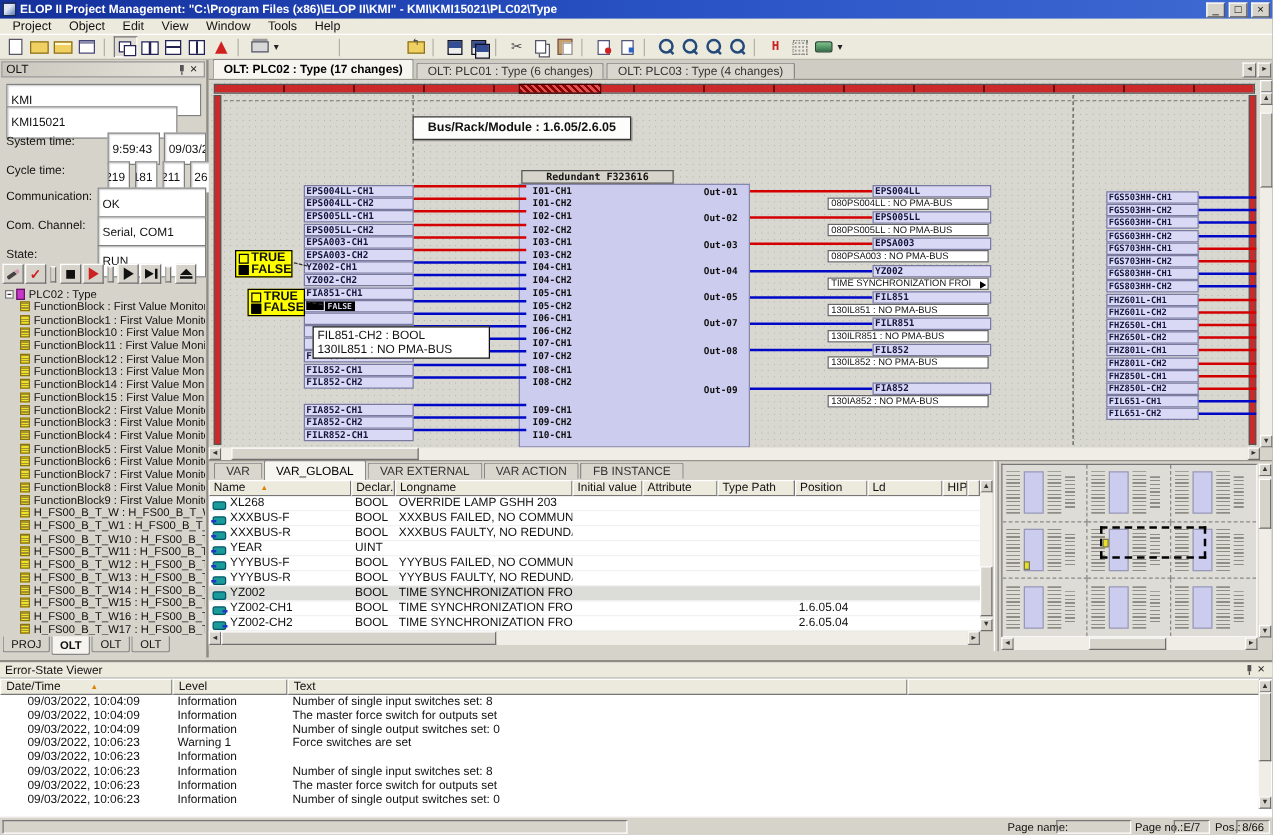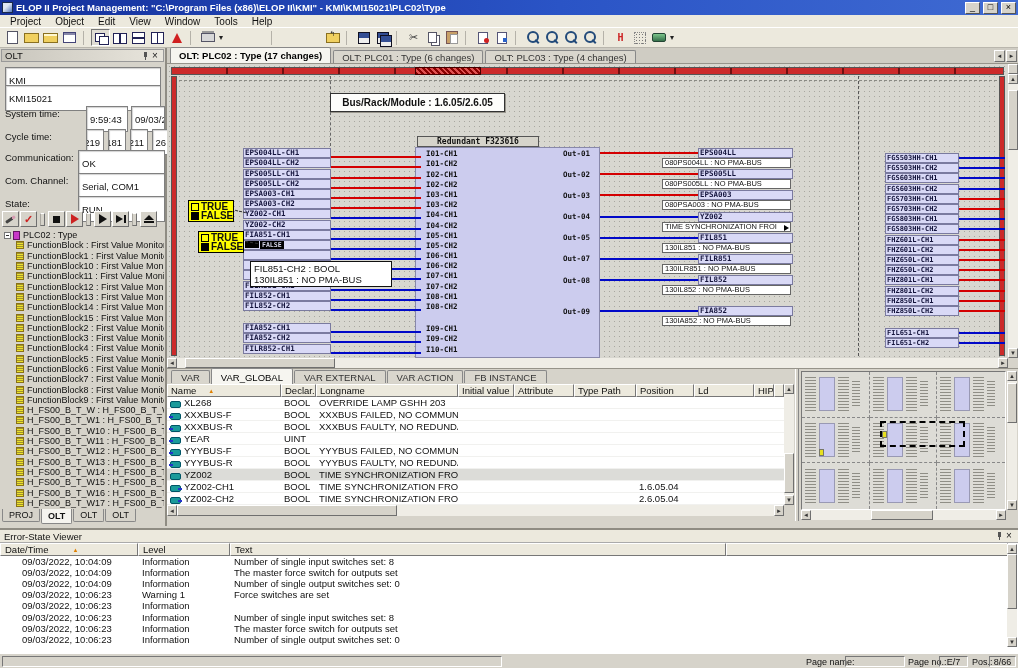--- a/index.html
+++ b/index.html
@@ -102,42 +102,42 @@
 .hatch{position:absolute;left:248px;top:3px;width:66px;height:8px;background:repeating-linear-gradient(45deg,#8a0000 0 2px,#e05050 2px 4px);border:1px solid #400}
 .ruler-left{position:absolute;left:4px;top:12px;width:6px;height:280px;background:#cc2a2a;border:1px solid #555}
 .ruler-right{position:absolute;left:832px;top:12px;width:6px;height:280px;background:#cc2a2a;border:1px solid #555}
 .vdash1{position:absolute;left:691px;top:12px;height:280px;border-left:1px dashed #555}
 .vdash2{position:absolute;left:163px;top:12px;height:70px;border-left:1px dashed #666}
 .hdash{position:absolute;left:12px;top:16px;width:818px;border-top:1px dashed #8a8a84}
 .busbox{position:absolute;left:163px;top:29px;width:175px;height:19px;background:#fdfdfb;border:1px solid #333;box-shadow:1px 1px 0 #99968d;font-size:10px;font-weight:bold;display:flex;align-items:center;justify-content:center;white-space:nowrap}
 .fbblock{position:absolute;left:248px;top:83px;width:185px;height:211px;background:#ccccee;border:1px solid #8888aa}
 .redlabel{position:absolute;left:250px;top:72px;width:122px;height:11px;background:#d6d4cb;border:1px solid #555;font:bold 8px "DejaVu Sans Mono",monospace;display:flex;align-items:center;justify-content:center;white-space:nowrap}
 .lrows{position:absolute;left:76px;top:84px;width:240px}
-.lrow{display:flex;align-items:flex-end;height:10.2px}
+.lrow{display:flex;align-items:flex-start;height:10.2px}
 .lrow.gap{margin-top:12px}
 .lbox,.obox,.rbox{height:10px;background:#d9d9f6;border:1px solid #7a7a9f;font:bold 7.5px "DejaVu Sans Mono",monospace;line-height:8px;padding:0 1px;overflow:hidden;white-space:nowrap;color:#14143c;flex:none;display:flex;align-items:center}
 .lbox{width:88px}
 .wire{flex:1;height:2px}
 .red .wire{background:#d40000}
 .blue .wire{background:#0008c8}
 .lport{width:62px;font:bold 7.5px "DejaVu Sans Mono",monospace;padding-left:5px;color:#101010;flex:none}
 .inverted .lbox{gap:1px;padding:0}
 .inverted .lbox::before{content:"";width:14px;height:7px;background:#000;flex:none;margin-left:1px}
 .inverted .lbox .lbl{background:#000;color:#d8d8ea;font-size:6.5px;padding:0 2px}
 .orows{position:absolute;left:396px;top:84px;width:230px}
 .orow{height:21.2px}
 .orow.gap{margin-top:10px}
 .oline{display:flex;align-items:center;height:10px}
 .oport{width:37px;font:bold 7.5px "DejaVu Sans Mono",monospace;color:#101010;flex:none}
 .obox{width:95px}
 .olong{margin-left:99px;width:129px;height:10px;background:#fff;border:1px solid #666;font-size:7.5px;line-height:8px;padding:0 2px;white-space:nowrap;overflow:hidden;position:relative}
 .cursor .olong::after{content:"";position:absolute;right:1px;top:2px;border-left:5px solid #000;border-top:3px solid transparent;border-bottom:3px solid transparent}
 .rrows{position:absolute;left:718px;top:89px;width:120px}
 .rrow{display:flex;align-items:center;height:10.2px}
-.rrow.gap{margin-top:12px}
+.rrow.gap{}
 .rbox{width:74px;font-size:7px}
 .fbox{position:absolute;width:46px;height:22px;background:#ffff00;border:1px solid #000;font-weight:bold;font-size:10px;padding:1px 2px;z-index:4}
 .fb1{left:21px;top:136px} .fb2{left:31px;top:167px}
 .fline{display:flex;align-items:center;height:9px;gap:2px}
 .fline::before{content:"";width:6px;height:6px;border:1px solid #000;background:#ffff00;flex:none}
 .fline.f::before{background:#000}
 .lead1{position:absolute;left:68px;top:147px;width:11px;border-top:1px dashed #333;transform:rotate(12deg);z-index:3}
 .lead2{position:absolute;left:78px;top:178px;width:13px;border-top:1px dashed #333;transform:rotate(10deg);z-index:3}
 .tip{position:absolute;left:83px;top:197px;width:142px;height:26px;background:#fff;border:1px solid #111;z-index:6;font-size:9.5px;padding:1px 3px;line-height:11px;white-space:nowrap}
 .e-hscroll{position:absolute;left:167px;top:358px;width:841px;height:10px;display:flex}
@@ -299,21 +299,21 @@
       <span class="tbtn i-dd"></span>
     </div>
 
   <div class="olt">
     <div class="p-header">
       <span>OLT</span>
       <span class="pin"></span>
       <span class="xico"></span>
     </div>
     <div class="fld" style="left:5px;top:19px;width:156px;height:14px">KMI</div>
-    <div class="fld" style="left:5px;top:37px;width:156px;height:14px">KMI15021</div>
+    <div class="fld" style="left:5px;top:37px;width:137px;height:14px">KMI15021</div>
     <div class="lab" style="left:5px;top:60px">System time:</div>
     <div class="fld" style="left:86px;top:58px;width:42px;height:13px">9:59:43</div>
     <div class="fld" style="left:131px;top:58px;width:34px;height:13px">09/03/20</div>
     <div class="lab" style="left:5px;top:83px">Cycle time:</div>
     <div style="position:absolute;left:86px;top:81px;display:flex;gap:4px">
 
     <span class="fld" style="position:static;width:18px;height:12px;justify-content:flex-end">219</span>
         <span class="fld" style="position:static;width:18px;height:12px;justify-content:flex-end">181</span>
         <span class="fld" style="position:static;width:18px;height:12px;justify-content:flex-end">211</span>
         <span class="fld" style="position:static;width:18px;height:12px;justify-content:flex-end">26</span>

